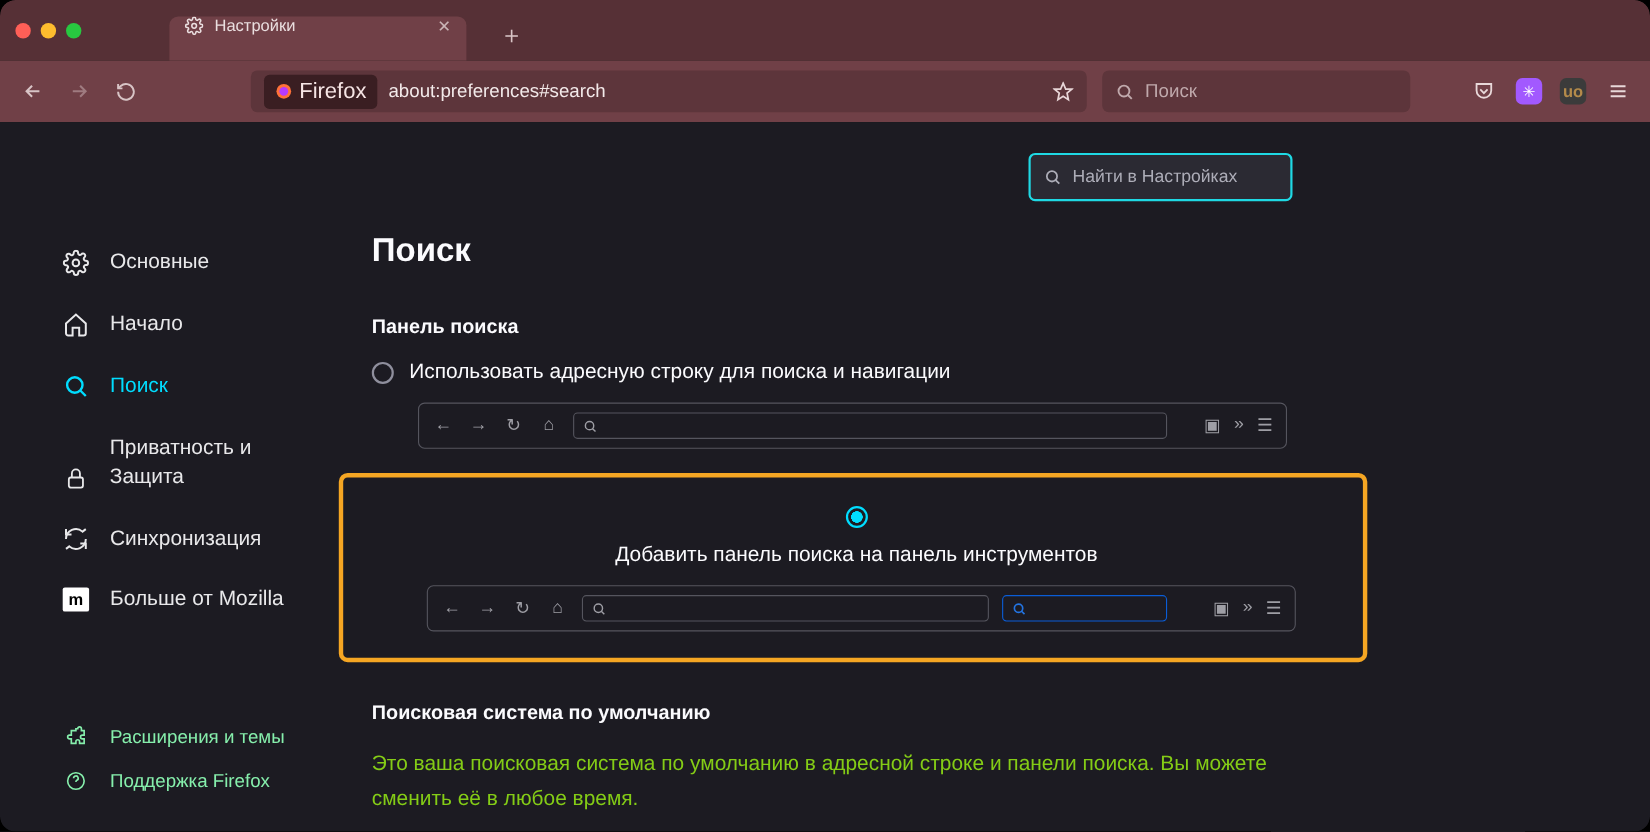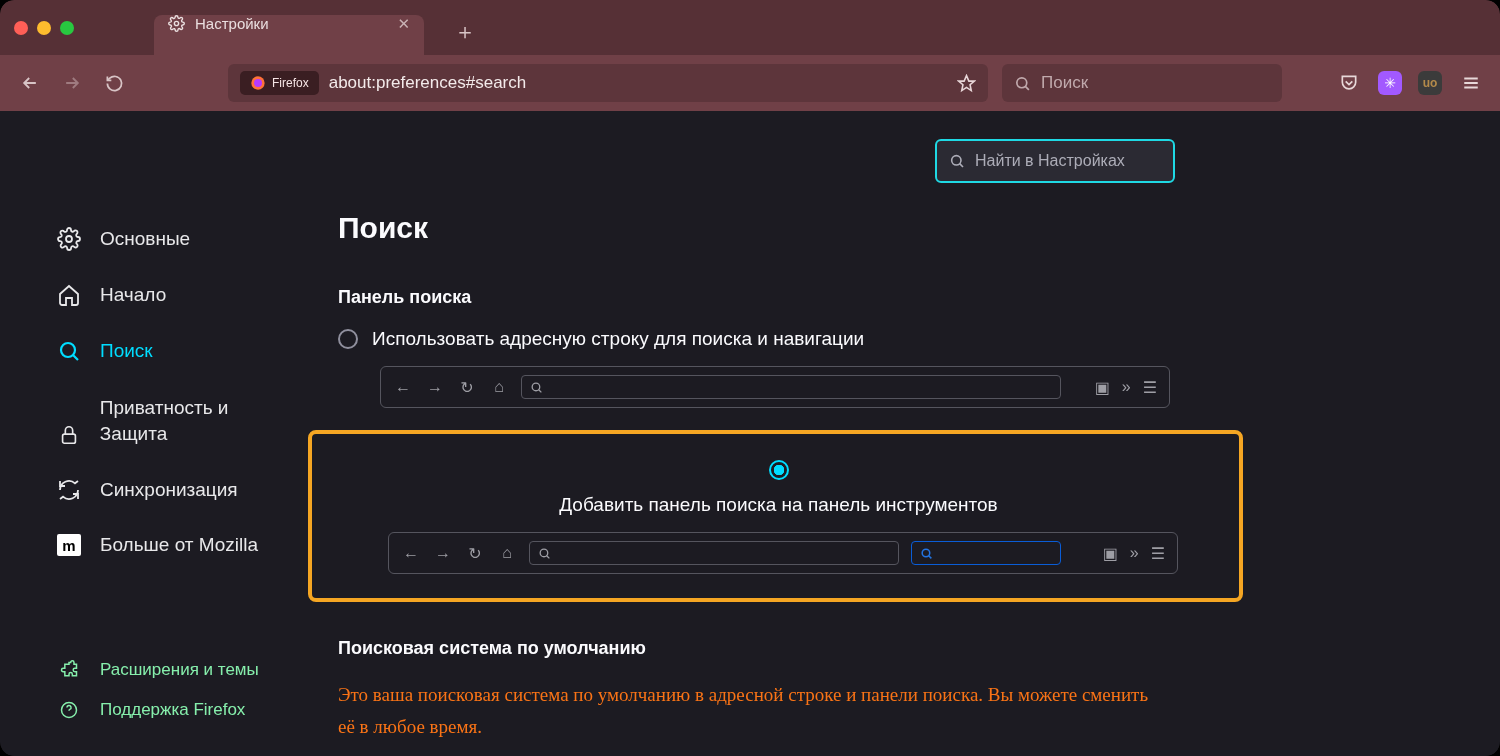--- a/index.html
+++ b/index.html
@@ -66,38 +66,38 @@
     display: flex;
     align-items: center;
     padding: 0 12px;
     color: #f3eaea;
     font-size: 17px;
     gap: 10px;
   }
   .urlbar .fxpill {
     display:flex;align-items:center;gap:6px;
     background:#3a1e22;border-radius:5px;padding:4px 10px;
-    font-size:12px;color:#f6e5e5;
+    font-size:20px;color:#f6e5e5;
   }
   .urlbar .star { margin-left:auto; color:#e8d6d8;}
   .searchbar {
     flex: 0 0 280px;
     height: 38px;
     background: #5d353b;
     border-radius: 6px;
     display: flex; align-items:center;
     padding: 0 12px;
     color: #c0a9ac;
     font-size: 17px;
     gap:10px;
   }
   .right-icons { display:flex; gap:16px; margin-left:auto; align-items:center;}
   .iconbtn { width:26px;height:26px;display:flex;align-items:center;justify-content:center;color:#e8d8d9;cursor:pointer;}
   .ext-badge { width:24px;height:24px;border-radius:6px;background:#a259ff;display:flex;align-items:center;justify-content:center;color:#fff;font-size:14px;}
-  .shield-badge{width:24px;height:24px;border-radius:6px;background:#3b3b3b;display:flex;align-items:center;justify-content:center;color:#b38a4a;font-size:12px;font-weight:700;}
+  .shield-badge{width:24px;height:24px;border-radius:6px;background:#3b3b3b;display:flex;align-items:center;justify-content:center;color:#b38a4a;font-size:15px;font-weight:700;}
 
   .content {
     flex: 1;
     background: #1c1b22;
     display: flex;
     position: relative;
     overflow: hidden;
   }
   .sidebar {
     width: 300px;
@@ -147,21 +147,21 @@
   .preview .psrch{flex:0 0 150px;height:24px;border:1px solid #0a5dd7;border-radius:4px;display:flex;align-items:center;padding:0 8px;color:#2374e1;}
   .preview .ricons{margin-left:auto;display:flex;gap:12px;}
   .hl-box {
     border:4px solid #f5a623;border-radius:8px;
     width:935px;padding:26px 28px 24px;
     margin-left:-30px; margin-bottom:36px;
   }
   .hl-box .radio-row{margin-left:6px;flex-direction:column;}
   .hl-box .preview{margin-left:48px;margin-bottom:0;}
 
-  .desc{font-size:19px;color:#f97316;line-height:1.7;max-width:820px;margin-top:10px;margin-bottom:24px;font-family:Liberation Serif, serif;}
+  .desc{font-size:19px;color:#84cc16;line-height:1.7;max-width:820px;margin-top:10px;margin-bottom:24px;}
   .engine-select{
     width:240px;height:42px;background:#2b2a33;border-radius:6px;
     display:flex;align-items:center;gap:12px;padding:0 14px;font-size:19px;font-weight:600;
   }
   .engine-select .g-icon{width:22px;height:22px;border-radius:50%;background:#fff;display:flex;align-items:center;justify-content:center;font-size:15px;font-weight:700;}
   .engine-select .chev{margin-left:auto;color:#c7c7cf;}
   svg { display:block; }
 </style>
 </head>
 <body>

